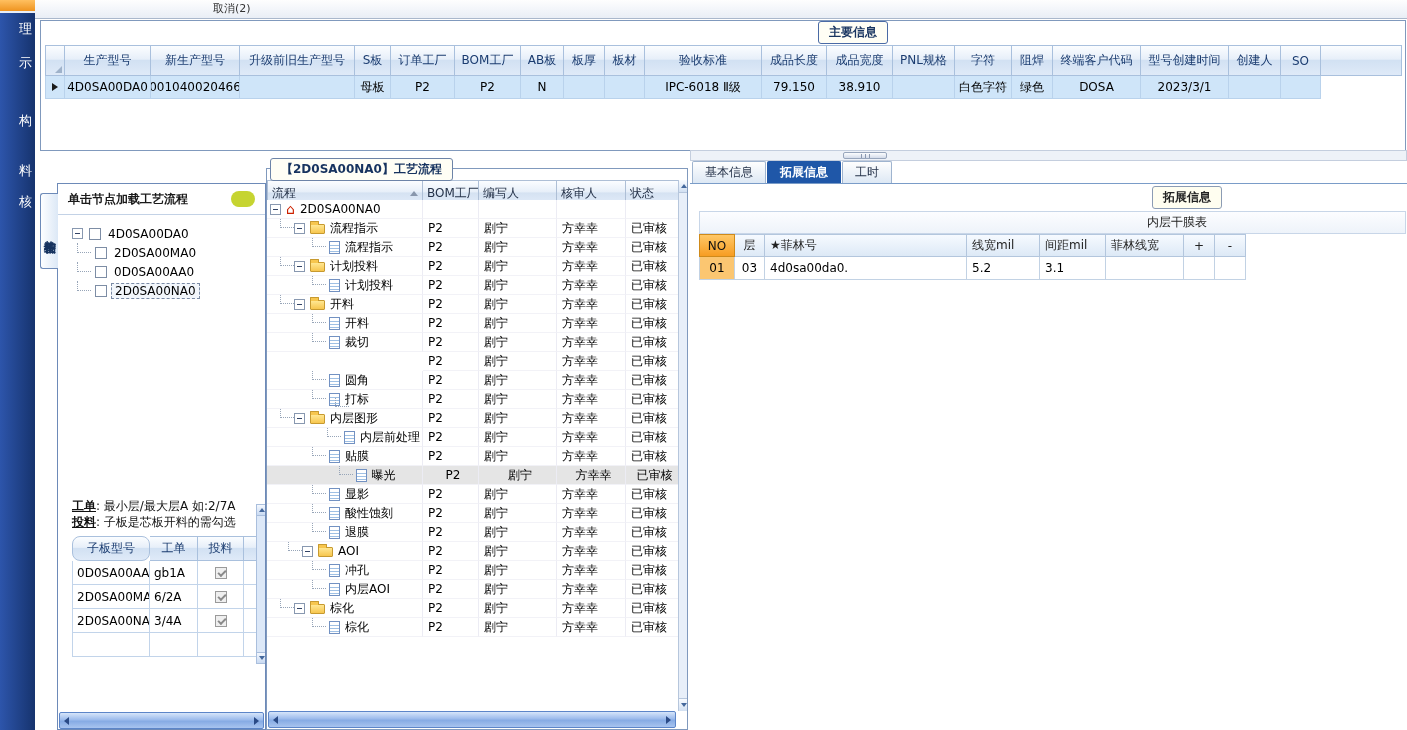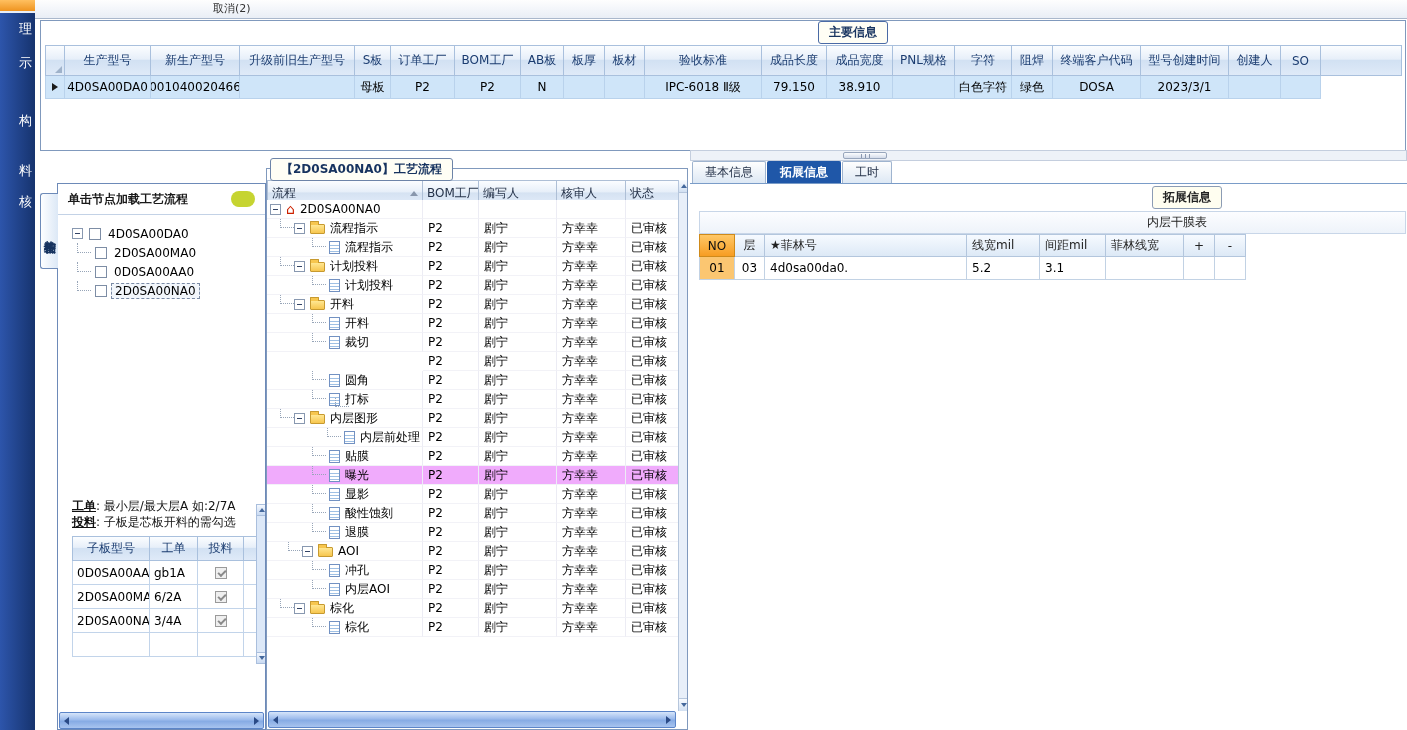--- a/index.html
+++ b/index.html
@@ -77,21 +77,21 @@
 
   
   .process-panel{position:absolute;left:266px;top:168px;width:422px;height:562px;background:#fff;border:1px solid #8099bd;overflow:hidden;}
   .process-badge{left:270px;top:158px;}
   .ptable-head{position:absolute;left:0;top:11px;display:flex;}
   .p-th{flex:none;height:20px;background:linear-gradient(#fbfdff,#e7eff9 45%,#d5e2f2 50%,#e2ecf9);border:1px solid #aebfd6;border-left:none;display:flex;align-items:center;padding:12px 4px;color:#26334a;white-space:nowrap;overflow:hidden;}
   .p-th:first-child{border-left:1px solid #aebfd6;}
   .sort-asc{width:0;height:0;border-left:4px solid transparent;border-right:4px solid transparent;border-bottom:5px solid #8896ac;margin-left:auto;}
   .ptable-body{position:absolute;left:0;top:31px;}
   .p-row{display:flex;height:19px;}
-  .p-row.selected .p-cell{background:#f0abfc;}
+  .p-row.selected .p-cell{background:#e5e5e5;justify-content:center;}
   .p-cell{flex:none;height:19px;border-right:1px solid #ececf4;border-bottom:1px solid #f2f2f7;display:flex;align-items:center;overflow:hidden;white-space:nowrap;background:#fff;}
   .p-cell.val{padding-left:5px;}
   .p-label{padding-left:2px;}
   .icon-home{color:#cc2200;font-size:14px;line-height:12px;margin:0 3px;flex:none;}
   .icon-folder{position:relative;width:15px;height:10px;background:linear-gradient(#ffe792,#f7c64e);border:1px solid #c79a30;border-radius:1px;margin:2px 3px 0 3px;flex:none;}
   .icon-folder::before{content:"";position:absolute;left:-1px;top:-4px;width:7px;height:3px;background:#f7c64e;border:1px solid #c79a30;border-bottom:none;border-radius:1px 1px 0 0;}
   .icon-doc{width:11px;height:13px;background:#fff;border:1px solid #7291c2;margin:0 3px;flex:none;background-image:linear-gradient(to bottom,transparent 3px,#9fc0e4 3px,#9fc0e4 4px,transparent 4px,transparent 6px,#9fc0e4 6px,#9fc0e4 7px,transparent 7px,transparent 9px,#9fc0e4 9px,#9fc0e4 10px,transparent 10px);}
   .p-vscroll{position:absolute;left:411px;top:11px;width:11px;height:531px;background:#e8eff9;border-left:1px solid #b6c6dc;}
   .pv-btn{position:absolute;left:0;width:10px;height:13px;background:linear-gradient(#f8fbff,#d2e0f2);display:flex;align-items:center;justify-content:center;}
   .pvb-top{top:0;border-bottom:1px solid #b6c6dc;}
@@ -226,21 +226,21 @@
           <span class="checkbox"></span>
           <span class="tree-label sel">2D0SA00NA0</span>
         </div>
       </div>
     <div class="notes" id="notes">
         <div class="note-line"><span class="note-label">工单</span><span>: 最小层/最大层A 如:2/7A</span></div>
         <div class="note-line"><span class="note-label">投料</span><span>: 子板是芯板开料的需勾选</span></div>
       </div>
     <div class="sub-table" id="sub-table">
         <div class="st-head">
-          <div class="st-th" style="width: 78px; justify-content: center;">子板型号</div>
+          <div class="st-th" style="width: 78px; justify-content: center; border-radius: 8px;">子板型号</div>
           <div class="st-th" style="width: 48px; justify-content: center;">工单</div>
           <div class="st-th" style="width: 46px; justify-content: center;">投料</div>
           <div class="st-th" style="width: 13px;"></div>
         </div>
         <div class="st-row">
           <div class="st-td" style="width: 78px;">0D0SA00AA0</div>
           <div class="st-td" style="width: 48px;">gb1A</div>
           <div class="st-td ctr" style="width: 46px;">
             <span class="checkbox checked"></span>
           </div>

